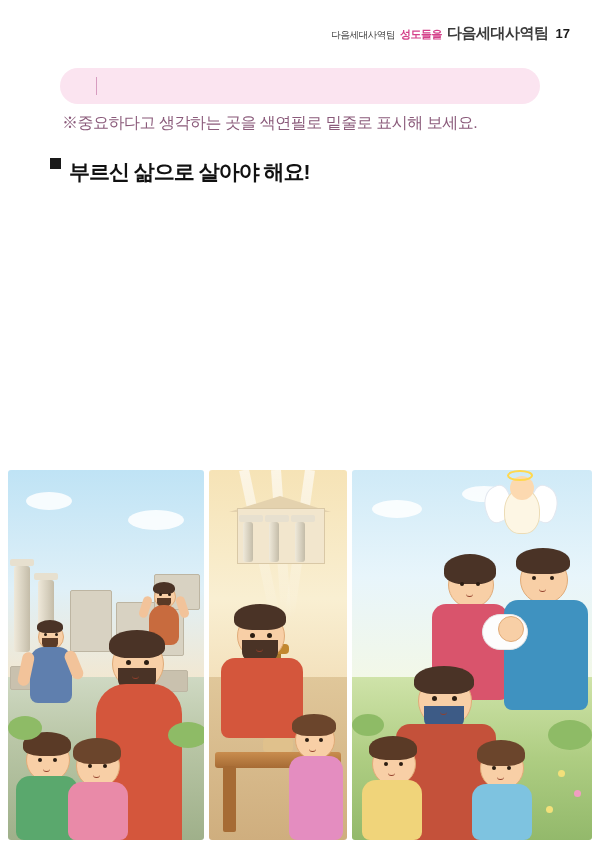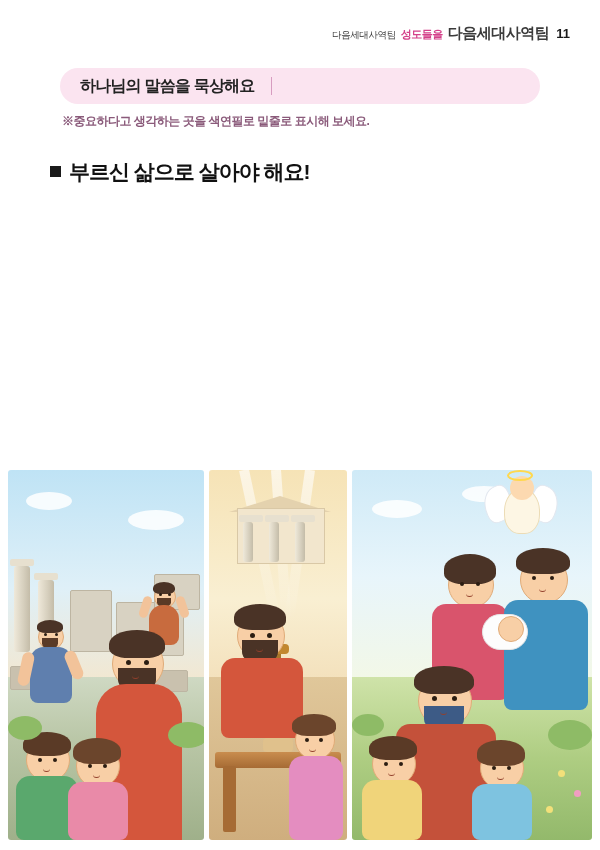--- a/index.html
+++ b/index.html
@@ -89,33 +89,32 @@
     letter-spacing: -0.5px;
   }
 
   
   .note {
     position: absolute;
     top: 113px;
     left: 62px;
     width: 470px;
     font-family: "Liberation Sans", sans-serif;
-    font-size: 12px;
+    font-size: 16px;
     color: #8a5a7a;
     letter-spacing: -0.5px;
-    font-weight: bold;
   }
 
   
   .section-heading {
     position: absolute;
     top: 158px;
     left: 50px;
     display: flex;
-    align-items: center;
+    align-items: flex-start;
     gap: 8px;
     font-family: "Liberation Sans", sans-serif;
   }
   .section-heading .bullet-square {
     width: 11px;
     height: 11px;
     background: #1a1a1a;
     display: inline-block;
     margin-bottom: 2px;
   }
@@ -359,25 +358,24 @@
 </style>
 </head>
 <body>
 
 <div class="page">
 
   <div class="header">
     <span class="church-small">다음세대사역팀</span>
     <span class="church-name">성도들을</span>
     <span class="team-name">다음세대사역팀</span>
-    <span class="page-num">11</span>
+    <span class="page-num">17</span>
   </div>
 
   <div class="title-band">
-    <span class="band-title">하나님의 말씀을 묵상해요</span>
     <span class="band-sep"></span>
   </div>
 
   <div class="note">※중요하다고 생각하는 곳을 색연필로 밑줄로 표시해 보세요.</div>
 
   <div class="section-heading">
     <span class="bullet-square"></span>
     <span class="heading-text">부르신 삶으로 살아야 해요!</span>
   </div>
 

